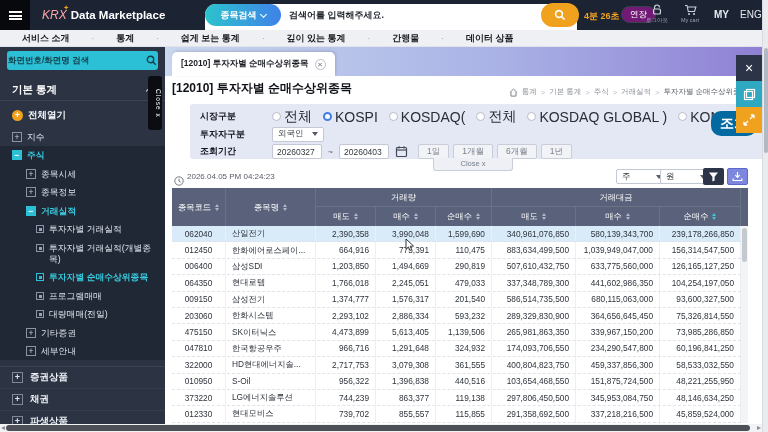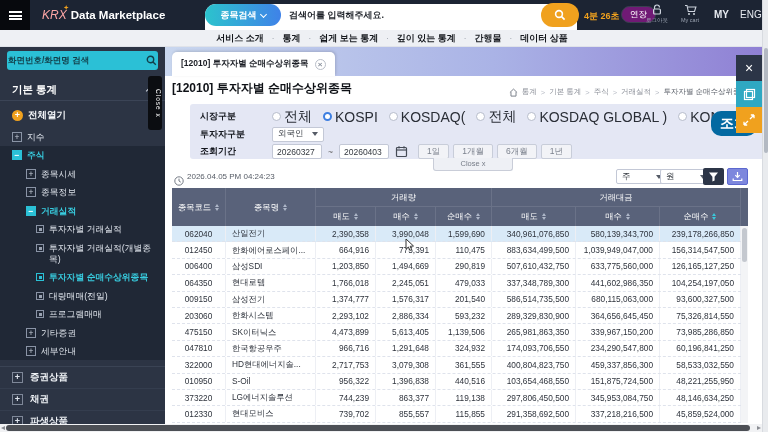--- a/index.html
+++ b/index.html
@@ -26,21 +26,21 @@
 .extend{position:absolute;left:621px;top:6px;height:17px;padding:0 8px;border-radius:9px;background:#701a75;border:1px solid #39414f;color:#fff;font-size:8.5px;cursor:pointer;font-family:inherit;}
 .util{position:absolute;top:4px;display:flex;flex-direction:column;align-items:center;gap:1px;cursor:pointer;}
 .util .ulabel{font-size:5.5px;color:#9aa2b0;}
 .u-logout{left:646px;}
 .u-cart{left:681px;}
 .txtlink{position:absolute;top:9px;font-size:10px;color:#e6eaf0;cursor:pointer;}
 .u-my{left:714px;font-weight:bold;}
 .u-eng{left:740px;}
 
 
-.navbar{position:absolute;left:0;top:30px;width:762px;height:17px;background:#eef0f4;border-bottom:1px solid #e0e3e9;display:flex;align-items:center;justify-content:center;gap:8px;padding-left:22px;}
+.navbar{position:absolute;left:0;top:30px;width:762px;height:17px;background:#eef0f4;border-bottom:1px solid #e0e3e9;display:flex;align-items:center;gap:22px;padding-left:22px;}
 .navitem{font-size:9px;font-weight:bold;color:#15181d;cursor:pointer;white-space:nowrap;}
 .navdot{color:#9aa0aa;font-size:8px;}
 
 
 .sidebar{position:absolute;left:0;top:47px;width:165px;height:385px;background:#2c3444;overflow:hidden;}
 .sb-search{margin:4px 7px 0;height:19px;background:#2bc0d6;border-radius:3px;display:flex;align-items:center;padding:0 1px;gap:4px;cursor:text;}
 .sb-ph{flex:1;font-size:8.5px;font-weight:bold;color:#123f4a;}
 .sb-title{margin-top:9px;padding:0 12px;height:22px;display:flex;align-items:center;justify-content:space-between;color:#fff;font-size:10.5px;font-weight:bold;border-bottom:1px solid #3b4456;cursor:pointer;}
 .chev-up{width:6px;height:6px;border-left:1.6px solid #cfd5df;border-top:1.6px solid #cfd5df;transform:rotate(45deg);margin-top:3px;}
 .expand-all{display:flex;align-items:center;gap:5px;padding:8px 12px 6px;color:#f4f6f9;font-size:9.5px;font-weight:bold;cursor:pointer;}
@@ -246,25 +246,25 @@
         <div class="t-row lvl2 gbg">
           <span class="ic-leaf"></span>
           <span class="t-label">투자자별 거래실적(개별종목)</span>
         </div>
         <div class="t-row lvl2 gbg act">
           <span class="ic-leaf on"></span>
           <span class="t-label">투자자별 순매수상위종목</span>
         </div>
         <div class="t-row lvl2 gbg">
           <span class="ic-leaf"></span>
-          <span class="t-label">대량매매(전일)</span>
+          <span class="t-label">프로그램매매</span>
         </div>
         <div class="t-row lvl2 gbg">
           <span class="ic-leaf"></span>
-          <span class="t-label">프로그램매매</span>
+          <span class="t-label">대량매매(전일)</span>
         </div>
         <div class="t-row lvl1 gbg">
           <span class="ic-box">+</span>
           <span class="t-label">기타증권</span>
         </div>
         <div class="t-row lvl1 gbg">
           <span class="ic-box">+</span>
           <span class="t-label">세부안내</span>
         </div>
       </div>

